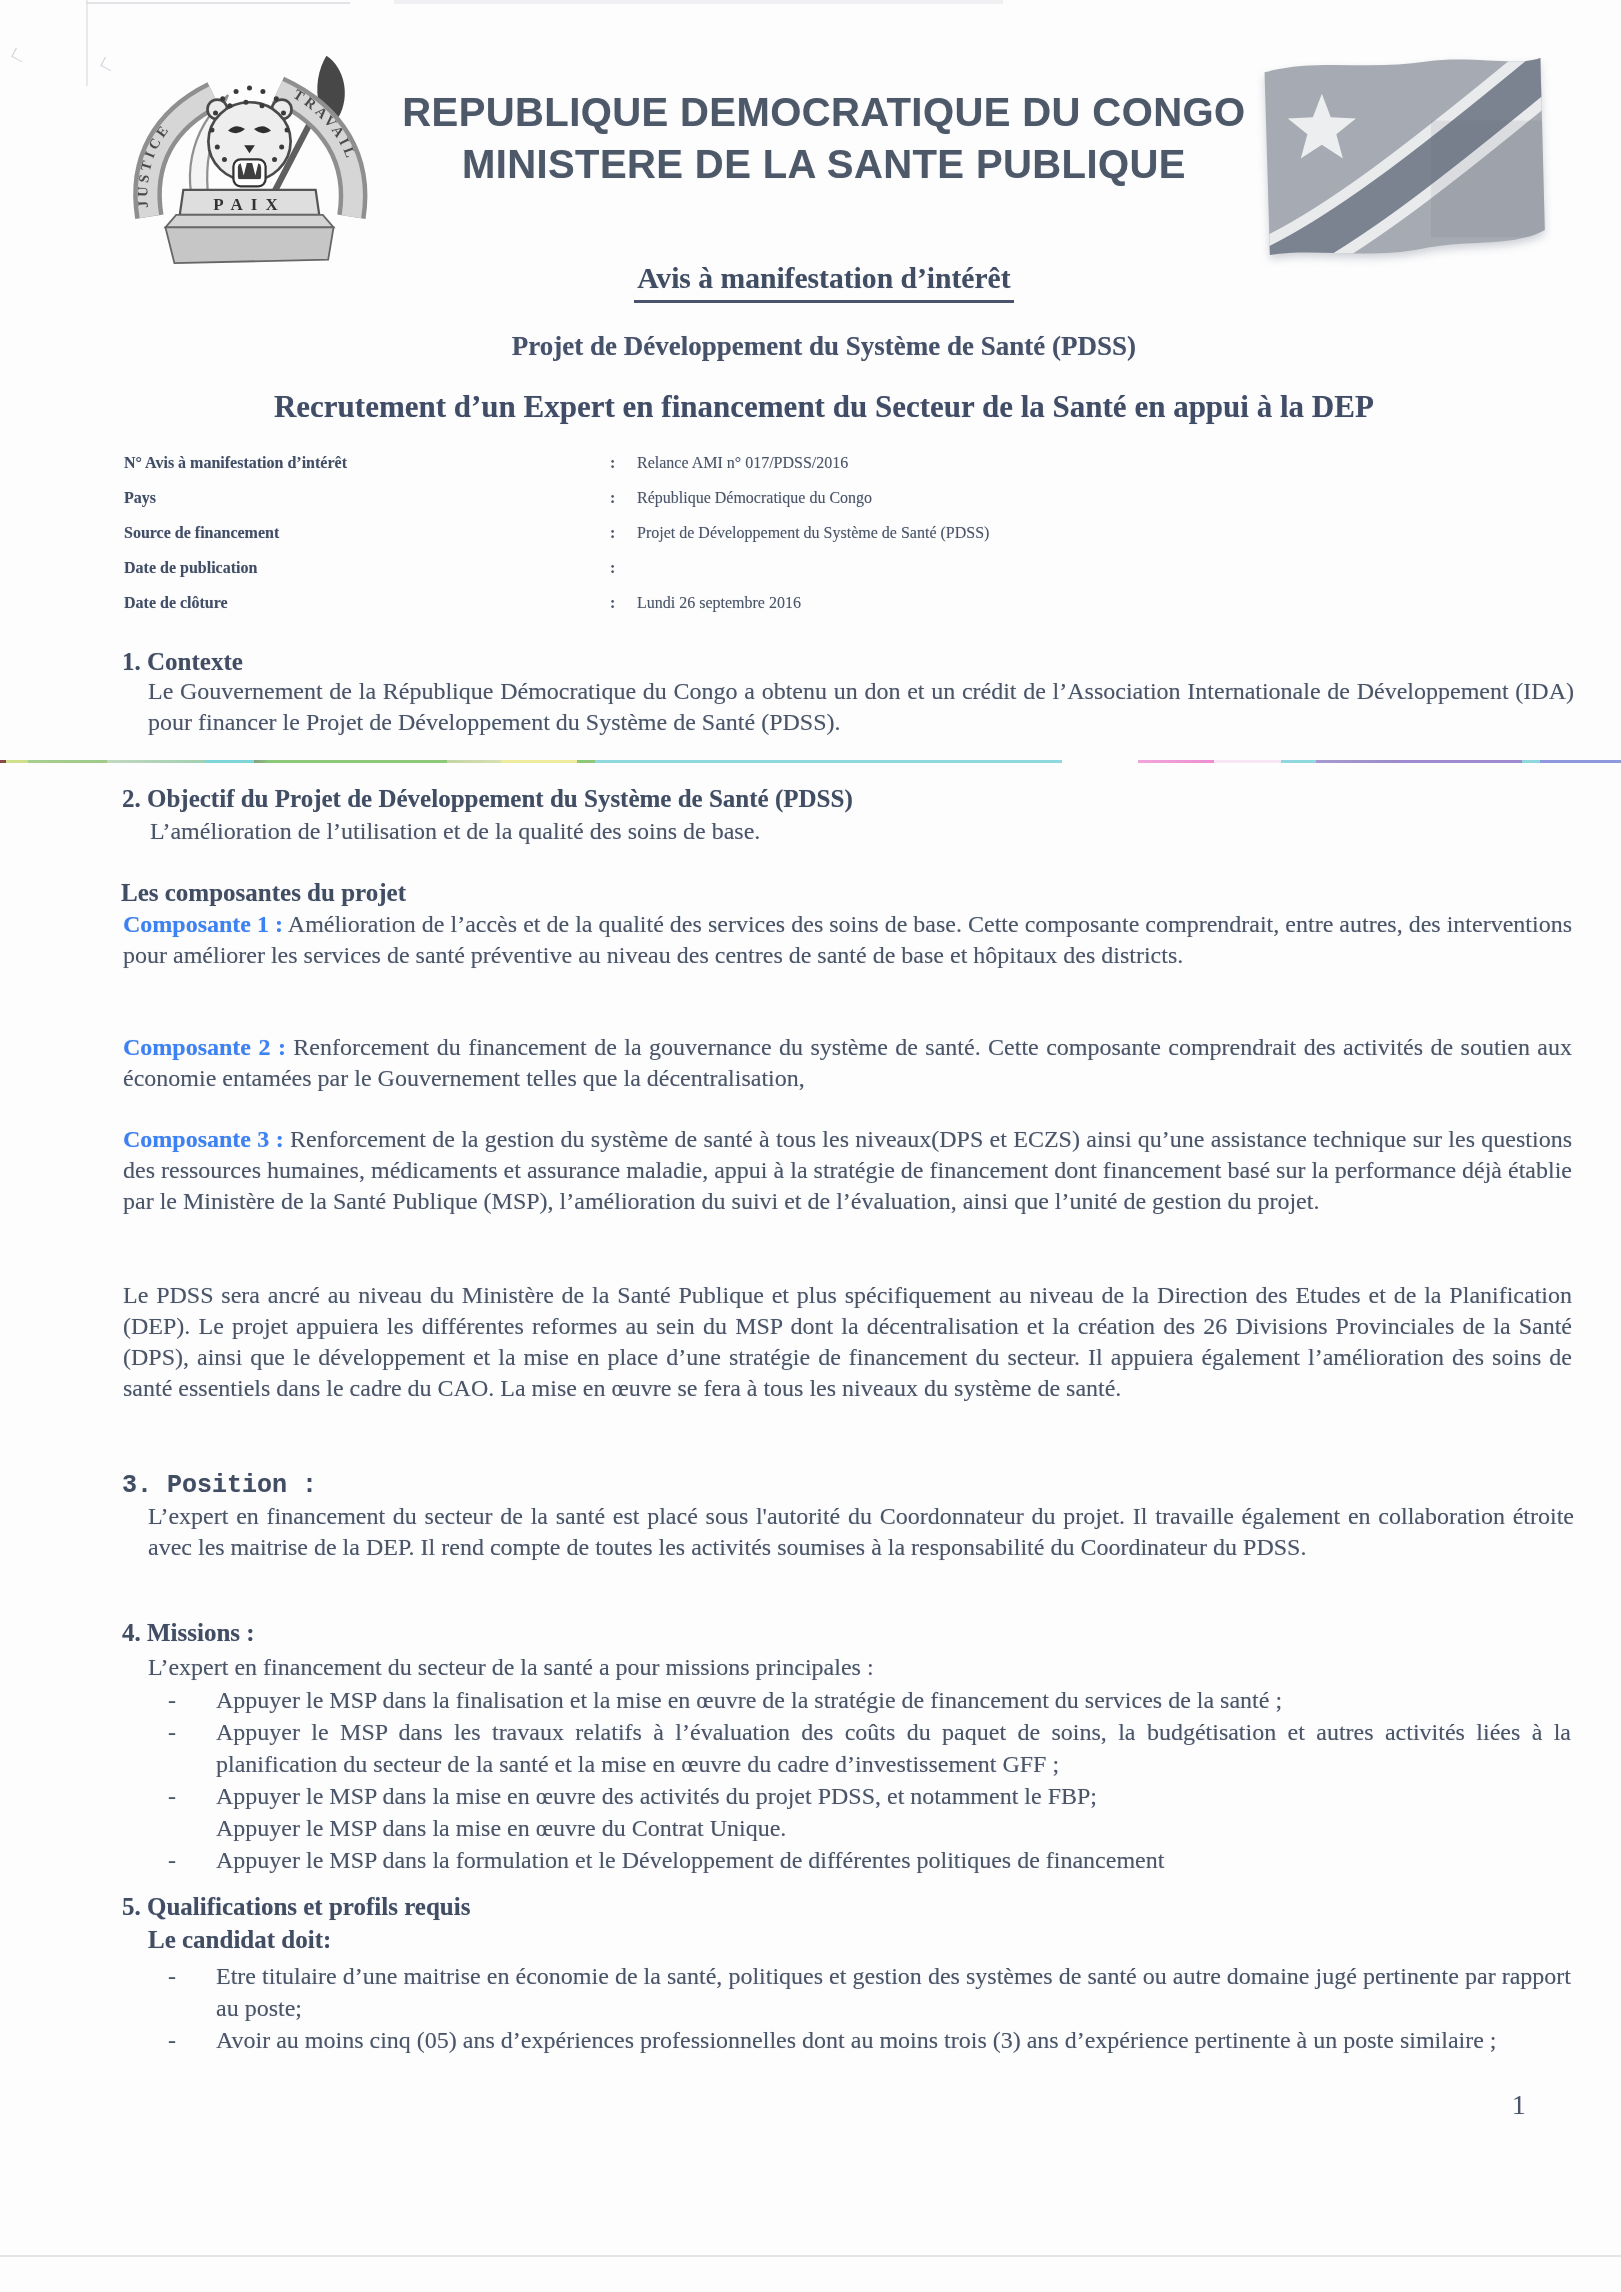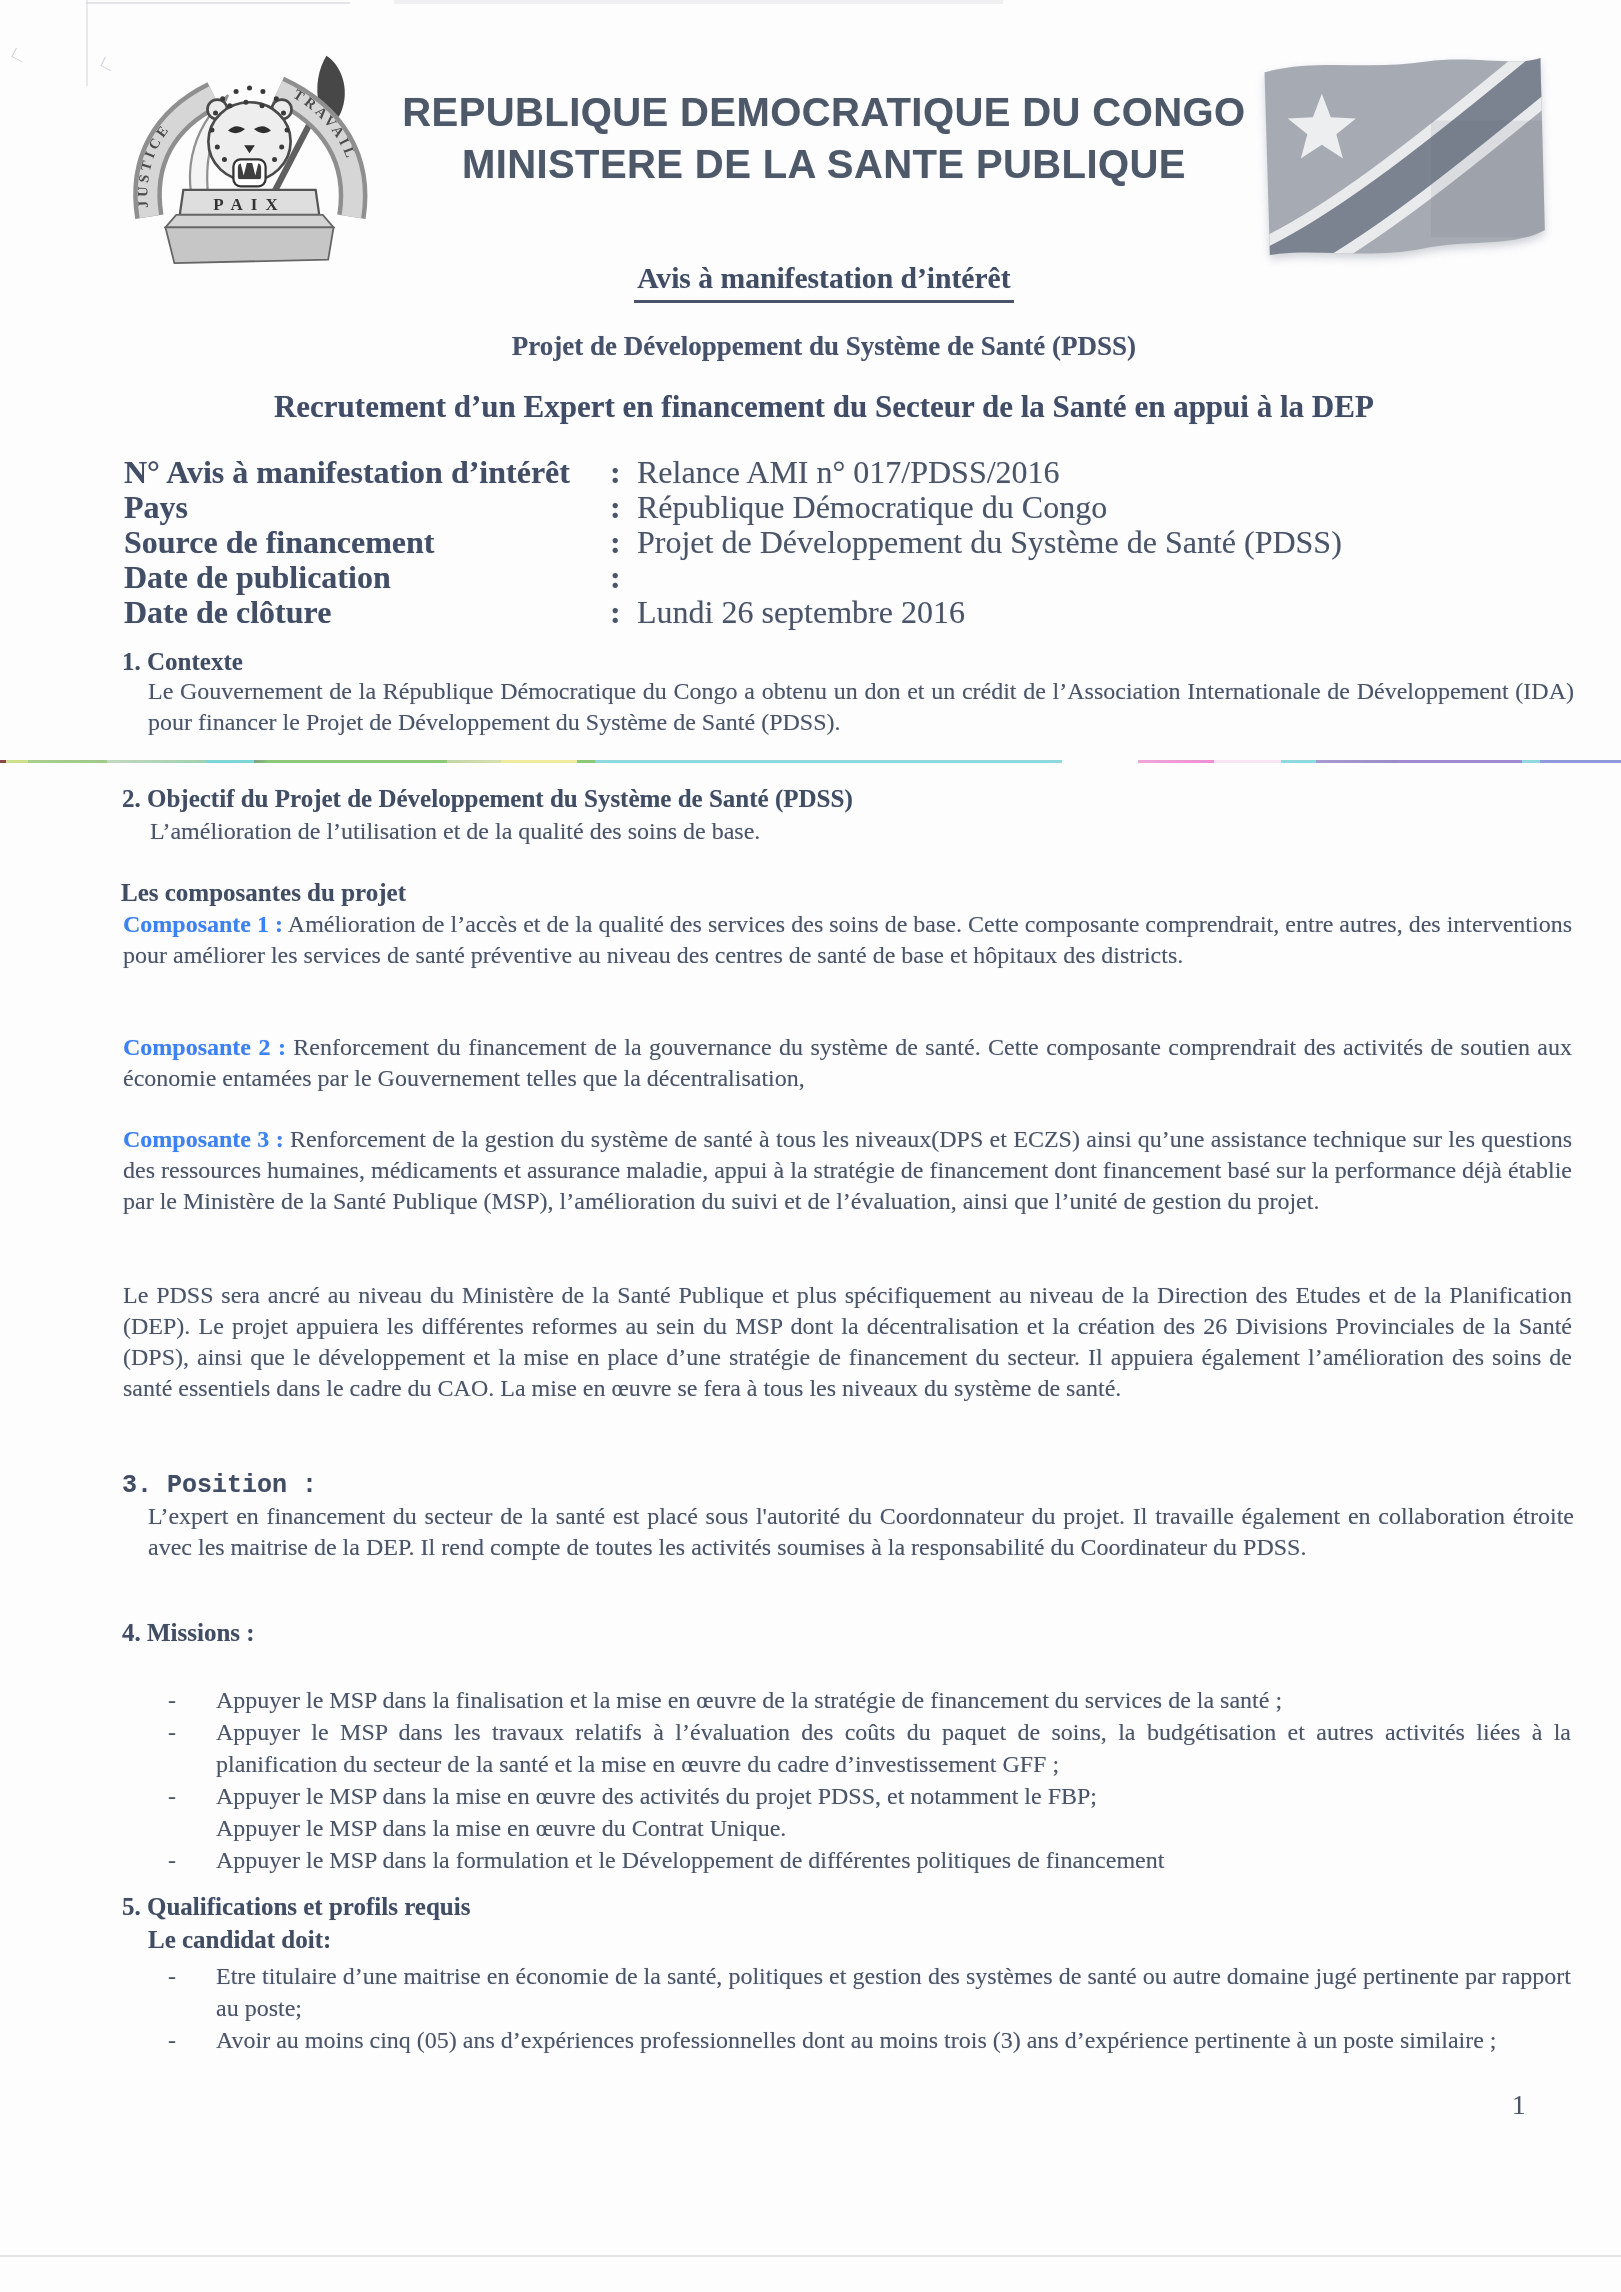--- a/index.html
+++ b/index.html
@@ -19,21 +19,21 @@
     letter-spacing:0.4px;
   }
   .notice-title{left:13.4px;top:262px;width:1621px;text-align:center;
     font-size:29.6px;font-weight:bold;color:#414d63;}
   .notice-title .u{display:inline-block;border-bottom:3.6px solid #49546a;padding:0 3.6px 4.5px 3.6px;}
   .project-line{left:13.4px;top:331px;width:1621px;text-align:center;
     font-size:27px;font-weight:bold;color:#46516a;}
   .recruit-title{left:13.4px;top:389px;width:1621px;text-align:center;
     font-size:31px;font-weight:bold;color:#414d66;}
   
-  .meta{left:124px;top:454px;width:1451px;font-size:32px;}
+  .meta{left:124px;top:454px;width:1451px;font-size:16px;}
   .meta-row{display:flex;height:35px;align-items:flex-start;}
   .meta-label{width:486px;font-weight:bold;color:#424e66;}
   .meta-sep{width:27px;font-weight:bold;}
   .meta-value{flex:1;}
   
   .h-sec{font-size:25px;font-weight:bold;color:#414d63;text-align:right;}
   .body-p{font-size:24px;line-height:31px;text-align:justify;}
   .lead{font-weight:bold;color:#3b82f6;}
   .list{font-size:24px;line-height:32px;}
   .li-row{display:flex;}
@@ -224,20 +224,21 @@
     <b class="lead">Composante 3 :</b>
     <span>Renforcement de la gestion du système de santé à tous les niveaux(DPS et ECZS) ainsi qu’une assistance technique sur les questions des ressources humaines, médicaments et assurance maladie, appui à la stratégie de financement dont financement basé sur la performance déjà établie par le Ministère de la Santé Publique (MSP), l’amélioration du suivi et de l’évaluation, ainsi que l’unité de gestion du projet.</span>
   </div>
 
   <div class="abs body-p scan-text" style="left:123px;top:1280px;width:1449px;">Le PDSS sera ancré au niveau du Ministère de la Santé Publique et plus spécifiquement au niveau de la Direction des Etudes et de la Planification (DEP). Le projet appuiera les différentes reformes au sein du MSP dont la décentralisation et la création des 26 Divisions Provinciales de la Santé (DPS), ainsi que le développement et la mise en place d’une stratégie de financement du secteur. Il appuiera également l’amélioration des soins de santé essentiels dans le cadre du CAO. La mise en œuvre se fera à tous les niveaux du système de santé.</div>
 
   <div class="abs h-sec scan-text" style="left:122px;top:1471px;font-family:Liberation Mono, monospace;">3. Position :</div>
   <div class="abs body-p scan-text" style="left:148px;top:1501px;width:1426px;">L’expert en financement du secteur de la santé est placé sous l'autorité du Coordonnateur du projet. Il  travaille également en collaboration étroite avec les maitrise de la DEP. Il rend compte de toutes les activités soumises à la responsabilité du Coordinateur du PDSS.</div>
 
   <div class="abs h-sec scan-text" style="left:122px;top:1619px;">4. Missions :</div>
+  <div class="abs body-p scan-text" style="left:148px;top:1652px;width:1426px;text-align:left;">L’expert en financement du secteur de la santé a pour missions principales :</div>
 
   <div class="abs list scan-text" style="left:168px;top:1684px;width:1403px;">
     <div class="li-row">
       <span class="li-dash">-</span>
       <span class="li-text">Appuyer le MSP dans la finalisation et la mise en œuvre de la stratégie de financement du services de la santé ;</span>
     </div>
     <div class="li-row">
       <span class="li-dash">-</span>
       <span class="li-text">Appuyer le MSP dans les travaux relatifs à l’évaluation des coûts du paquet de soins, la budgétisation et autres activités liées à la planification du secteur de la santé et la mise en œuvre du cadre d’investissement GFF ;</span>
     </div>

